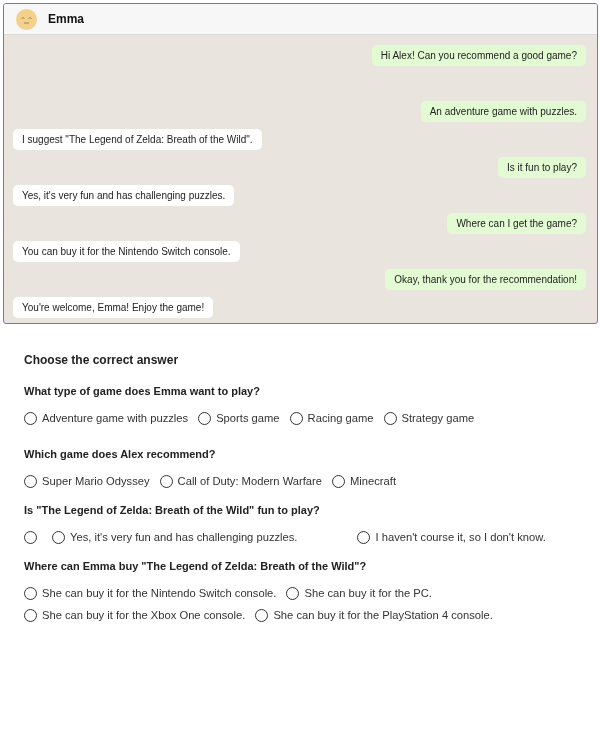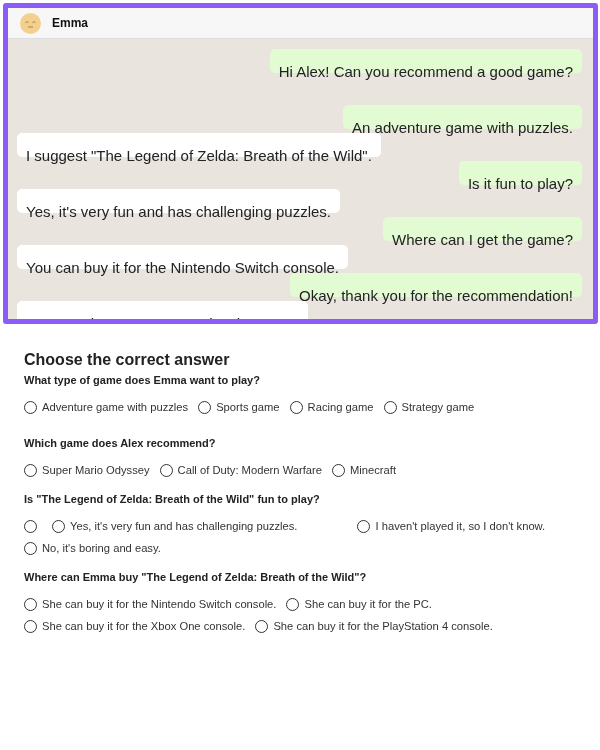--- a/index.html
+++ b/index.html
@@ -1,45 +1,45 @@
 <!DOCTYPE html>
 <html><head>
 <meta charset="utf-8">
 <style>
   * { box-sizing: border-box; margin: 0; padding: 0; }
   html, body { width: 600px; height: 750px; background: #ffffff; overflow: hidden; }
   body { font-family: "Liberation Sans", sans-serif; color: #222; }
 
   .chat {
     position: absolute; left: 3px; top: 3px; width: 595px; height: 321px;
-    border: 5px solid #8b5cf6; border-radius: 3px; overflow: hidden;
+    border: 1px solid #8b5cf6; border-radius: 3px; overflow: hidden;
     background: #e9e5de;
     text-align: center;
   }
   .chat-header {
     height: 31px; background: #f7f7f7; border-bottom: 1px solid #dcdcdc;
     display: flex; align-items: center; padding-left: 12px;
   }
   .avatar {
     width: 21px; height: 21px; border-radius: 50%; background: #f3d08c;
     position: relative; margin-right: 11px;
   }
   .avatar svg { position: absolute; left: 0; top: 0; }
   .header-name { font-size: 12px; font-weight: bold; color: #111; }
 
   .messages { position: relative; height: 289px; }
   .msg {
-    position: absolute; font-size: 15px; line-height: 21px; height: 21px;
-    padding: 12px 9px; border-radius: 5px; white-space: nowrap; color: #222;
+    position: absolute; font-size: 10px; line-height: 21px; height: 21px;
+    padding: 0 9px; border-radius: 5px; white-space: nowrap; color: #222;
   }
   .msg.right { right: 11px; background: #e3fbd2; }
   .msg.left  { left: 9px;  background: #ffffff; }
 
   .quiz { position: absolute; left: 24px; top: 352px; width: 570px; }
-  .quiz-title { font-size: 16px; font-weight: bold; color: #222; height: 16px; line-height: 16px; }
+  .quiz-title { font-size: 12px; font-weight: bold; color: #222; height: 16px; line-height: 16px; }
   .question { font-size: 11px; font-weight: bold; color: #222; line-height: 16px; }
   .opts { display: flex; flex-wrap: wrap; width: 560px; }
   .opt { display: flex; align-items: center; font-size: 11.2px; color: #333; height: 22px; margin-right: 10px; white-space: nowrap; cursor: pointer; }
   .radio { width: 13px; height: 13px; border: 1.3px solid #333; border-radius: 50%; margin-right: 5px; flex: none; background: #fff; }
 </style>
 </head>
 <body>
 
 <div class="chat">
   <div class="chat-header">
@@ -61,21 +61,21 @@
     <div class="msg right" style="top:178px">Where can I get the game?</div>
     <div class="msg left" style="top:206px">You can buy it for the Nintendo Switch console.</div>
     <div class="msg right" style="top:234px">Okay, thank you for the recommendation!</div>
     <div class="msg left" style="top:262px">You're welcome, Emma! Enjoy the game!</div>
   </div>
 </div>
 
 <div class="quiz">
   <div class="quiz-title">Choose the correct answer</div>
 
-  <div class="question" style="margin-top:4px">What type of game does Emma want to play?</div>
+  <div class="question" style="margin-top:15px">What type of game does Emma want to play?</div>
   <div class="opts" style="margin-top:8px">
     <label class="opt">
         <span class="radio"></span>
         <span>Adventure game with puzzles</span>
       </label>
     <label class="opt">
         <span class="radio"></span>
         <span>Sports game</span>
       </label>
     <label class="opt">
@@ -108,25 +108,21 @@
   <div class="opts" style="margin-top:8px">
     <label class="opt">
         <span class="radio"></span>
       </label>
     <label class="opt" style="margin-right:60px">
         <span class="radio"></span>
         <span>Yes, it's very fun and has challenging puzzles.</span>
       </label>
     <label class="opt">
         <span class="radio"></span>
-        <span>I haven't played it, so I don't know.</span>
-      </label>
-    <label class="opt">
-        <span class="radio"></span>
-        <span>No, it's boring and easy.</span>
+        <span>I haven't course it, so I don't know.</span>
       </label>
   </div>
 
   <div class="question" style="margin-top:10px">Where can Emma buy "The Legend of Zelda: Breath of the Wild"?</div>
   <div class="opts" style="margin-top:8px">
     <label class="opt">
         <span class="radio"></span>
         <span>She can buy it for the Nintendo Switch console.</span>
       </label>
     <label class="opt" style="margin-right:100px">

